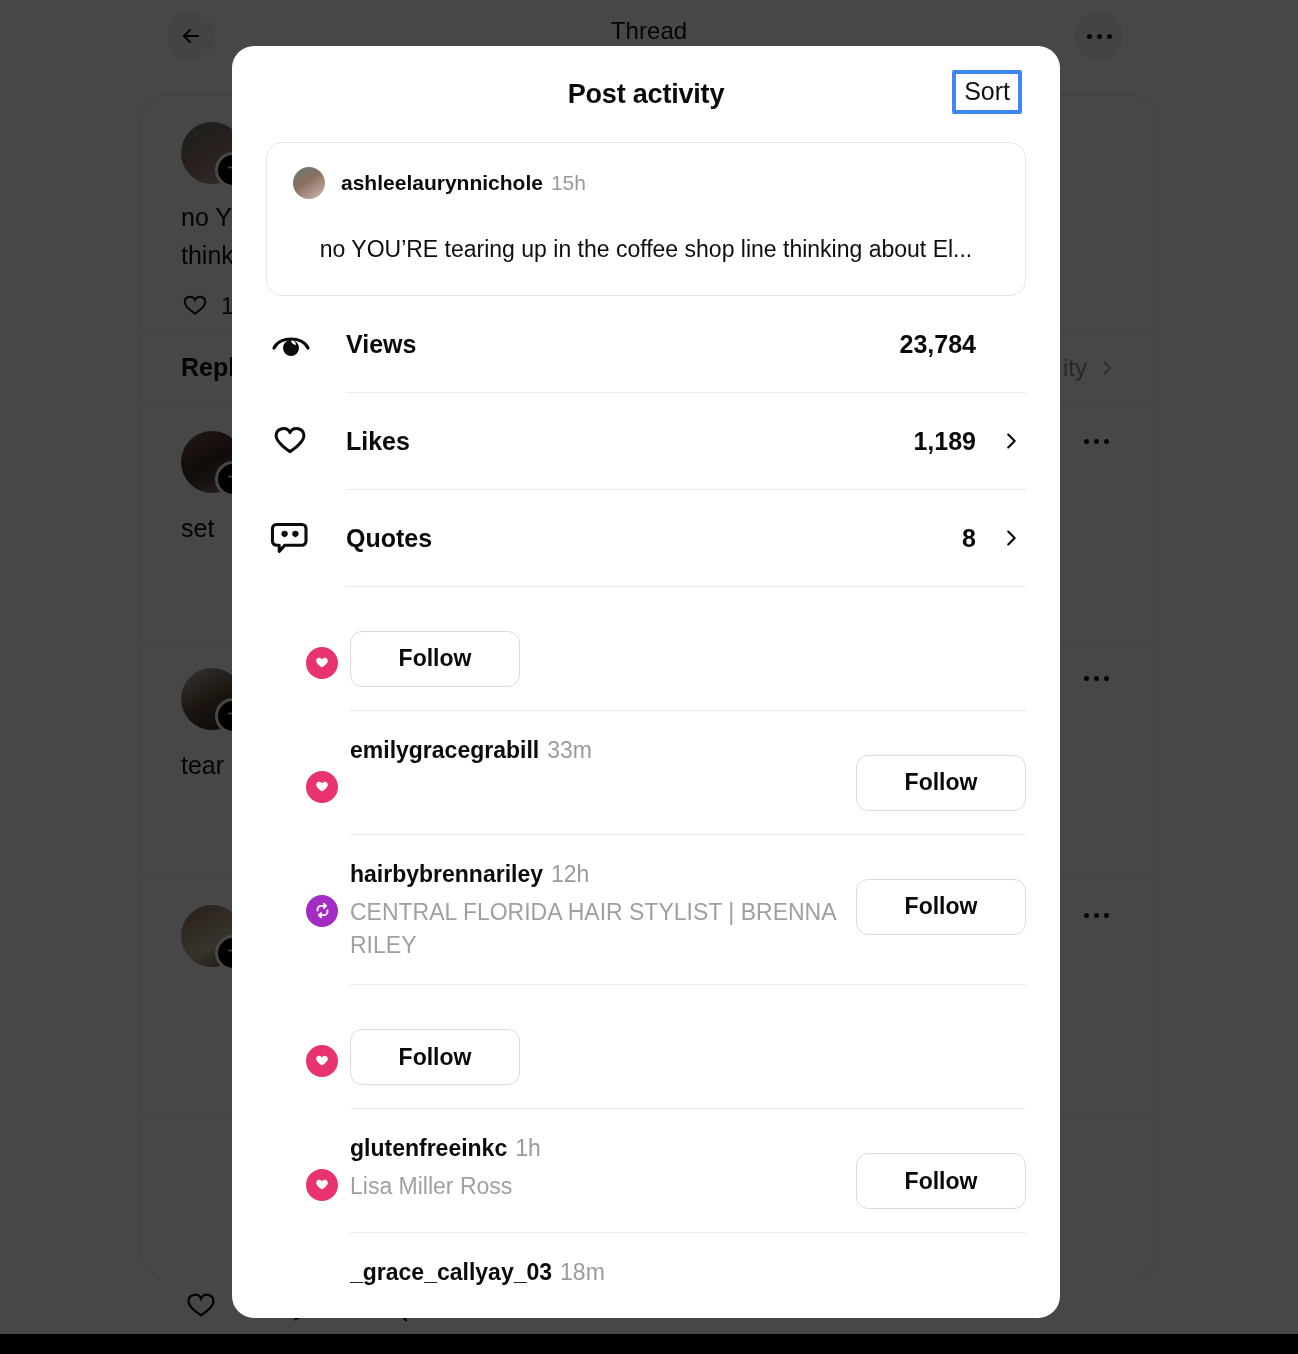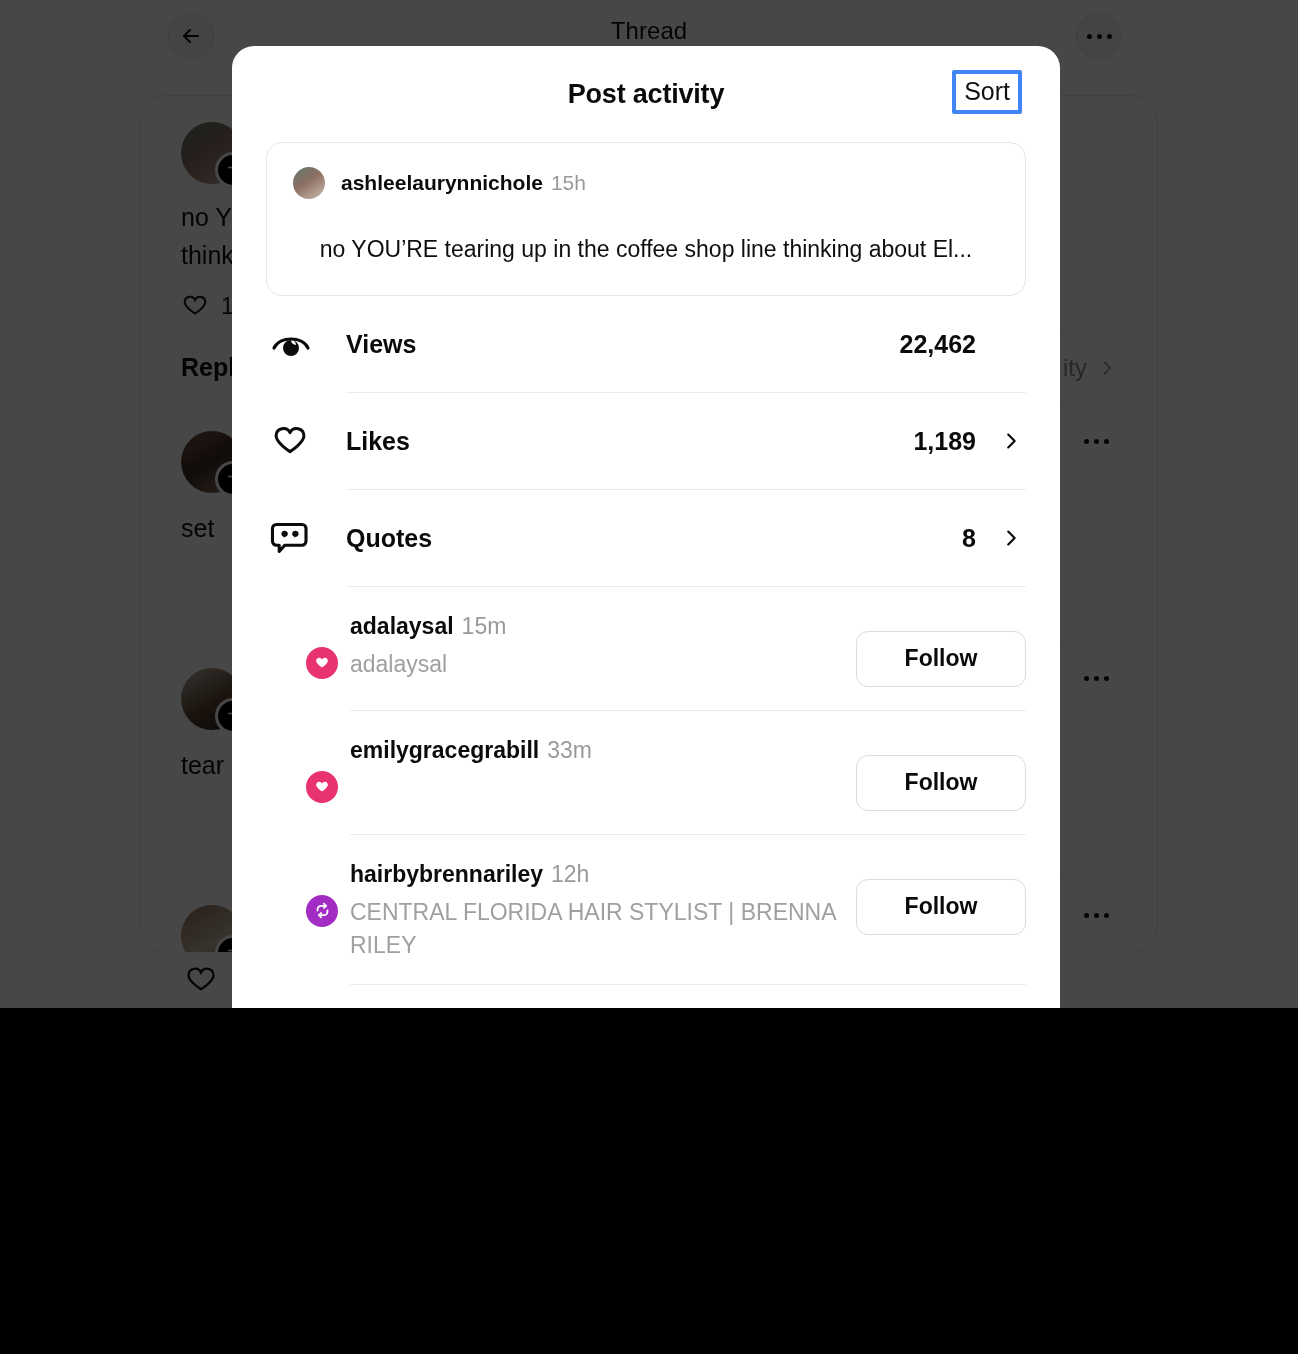--- a/index.html
+++ b/index.html
@@ -12,21 +12,21 @@
     height: 1354px;
     overflow: hidden;
     font-family: "Liberation Sans", sans-serif;
     -webkit-font-smoothing: antialiased;
   }
 
   
   .stage {
     position: relative;
     width: 1298px;
-    height: 1008px;
+    height: 1334px;
     background: #1d4ed8;
     overflow: hidden;
   }
 
   
   .bg-app {
     position: absolute;
     inset: 0;
     background: #ffffff;
   }
@@ -507,21 +507,21 @@
       <div class="metrics">
 
         <div class="metric">
           <span class="metric-icon">
             <svg width="42" height="34" viewBox="0 0 42 34">
               <path d="M4 21 C10 9, 32 9, 38 21" fill="none" stroke="#0b0b0b" stroke-width="3.2" stroke-linecap="round"></path>
               <path d="M21 13a8 8 0 1 0 8 8a8 8 0 0 0-8-8z M21 13 a5 5 0 0 1 5 5 a5 5 0 0 1 -5 -5z" fill="#0b0b0b"></path>
             </svg>
           </span>
           <span class="metric-label">Views</span>
-          <span class="metric-value">22,462</span>
+          <span class="metric-value">23,784</span>
           <span class="metric-chev empty">
             <svg width="22" height="22" viewBox="0 0 24 24" fill="none" stroke="#0b0b0b" stroke-width="2.4" stroke-linecap="round" stroke-linejoin="round">
                 <polyline points="9 5 16 12 9 19"></polyline>
               </svg>
           </span>
           <span class="sep"></span>
         </div>
 
         <div class="metric">
           <span class="metric-icon">
@@ -563,24 +563,20 @@
       <div class="userlist">
 
         <div class="user-row">
           <span class="u-avatar-wrap">
             <span class="u-avatar av-g1"></span>
             <span class="u-badge" style="background:#E8336E">
               <svg width="16" height="16" viewBox="0 0 24 24" fill="#fff">
                   <path d="M20.8 8.6c0 4.7-8.8 10.1-8.8 10.1S3.2 13.3 3.2 8.6a4.65 4.65 0 0 1 8.8-1.9 4.65 4.65 0 0 1 8.8 1.9z"></path>
                 </svg>
             </span>
-          </span>
-          <span class="u-meta">
-            <span class="u-name">adalaysal</span><span class="u-time">15m</span>
-            <div class="u-sub">adalaysal</div>
           </span>
           <span class="follow-btn">Follow</span>
           <span class="sep"></span>
         </div>
 
         <div class="user-row">
           <span class="u-avatar-wrap">
             <span class="u-avatar av-g2"></span>
             <span class="u-badge" style="background:#E8336E">
               <svg width="16" height="16" viewBox="0 0 24 24" fill="#fff">
@@ -630,20 +626,24 @@
 
         <div class="user-row">
           <span class="u-avatar-wrap">
             <span class="u-avatar av-g5"></span>
             <span class="u-badge" style="background:#E8336E">
               <svg width="16" height="16" viewBox="0 0 24 24" fill="#fff">
                   <path d="M20.8 8.6c0 4.7-8.8 10.1-8.8 10.1S3.2 13.3 3.2 8.6a4.65 4.65 0 0 1 8.8-1.9 4.65 4.65 0 0 1 8.8 1.9z"></path>
                 </svg>
             </span>
           </span>
+          <span class="u-meta">
+            <span class="u-name">glutenfreeinkc</span><span class="u-time">1h</span>
+            <div class="u-sub">Lisa Miller Ross</div>
+          </span>
           <span class="follow-btn">Follow</span>
           <span class="sep"></span>
         </div>
 
         <div class="user-row">
           <span class="u-avatar-wrap">
             <span class="u-avatar av-g6"></span>
             
           </span>
           <span class="u-meta">

